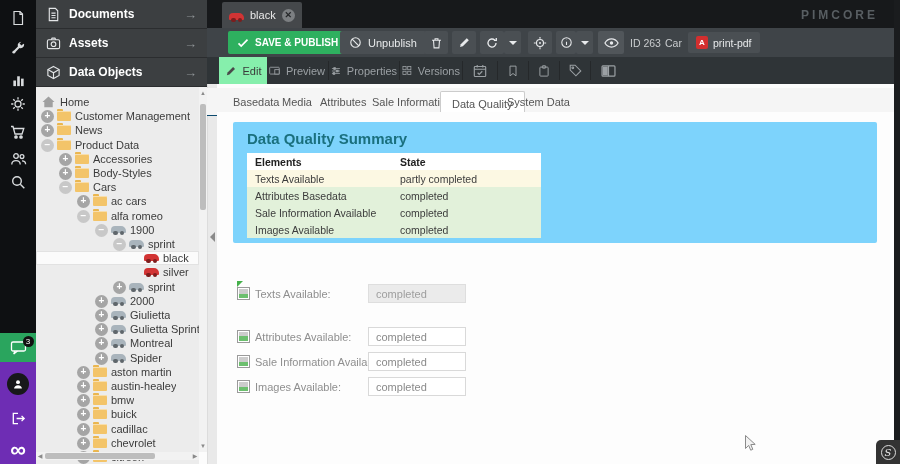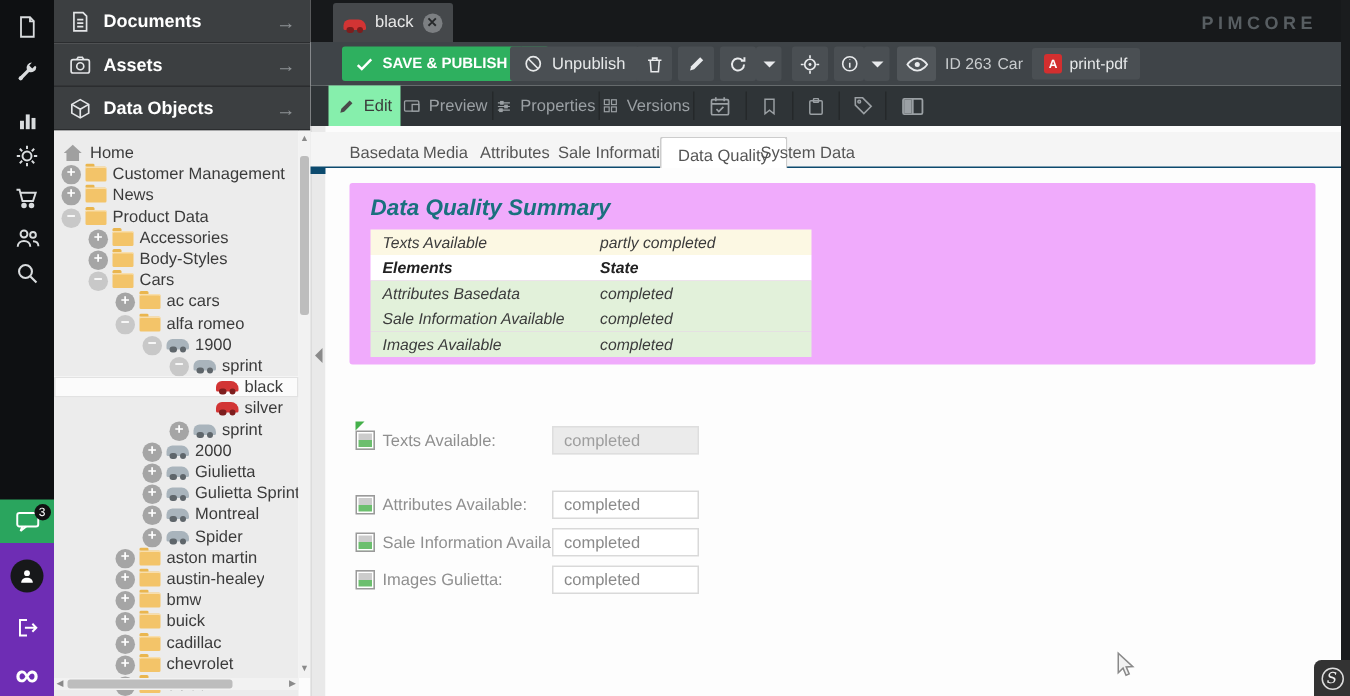--- a/index.html
+++ b/index.html
@@ -65,27 +65,27 @@
   .pdfbtn{position:absolute;left:481px;top:4px;height:21px;background:#4a4f53;border-radius:2px;display:flex;align-items:center;gap:5px;padding:0 8px;color:#e7e9ea;font-size:10.5px;}
   .pdfic{width:12px;height:13px;background:#d32f2f;border-radius:2px;color:#fff;font-size:8px;font-weight:bold;line-height:13px;text-align:center;}
 
   
   .tb2{position:absolute;left:207px;top:57px;width:687px;height:27px;background:#2f3437;}
   .rtab{position:absolute;top:0;height:27px;display:flex;align-items:center;justify-content:center;gap:6px;color:#9ba0a4;font-size:11px;}
   .rtab.active{background:#86efac;color:#3a3a3a;}
   .rsep{position:absolute;top:4px;width:1px;height:19px;background:#25282a;}
 
   
-  .subtabs{position:absolute;left:207px;top:88px;width:687px;height:28px;background:#f5f5f5;border-bottom:5px solid #0c4a6e;}
+  .subtabs{position:absolute;left:207px;top:88px;width:687px;height:28px;background:#f5f5f5;border-bottom:1px solid #0c4a6e;}
   .stab{position:absolute;top:8px;font-size:11px;color:#555;}
   .stab.active{top:3px;height:25px;background:#fff;border:1px solid #ccc;border-bottom:none;border-radius:2px 2px 0 0;display:flex;align-items:center;padding:0 11px;}
 
   
   .content{position:absolute;left:217px;top:112px;width:677px;height:352px;background:#fdfdfd;}
-  .bluepanel{position:absolute;left:233px;top:122px;width:644px;height:121px;background:#f0abfc;border-radius:2px;font-style:italic;}
+  .bluepanel{position:absolute;left:233px;top:122px;width:644px;height:121px;background:#7dd3fc;border-radius:2px;}
   .bptitle{position:absolute;left:14px;top:8px;font-size:15px;font-weight:bold;color:#1a707e;}
   .stable{position:absolute;left:14px;top:31px;width:294px;}
   .srow{display:flex;height:17px;align-items:center;font-size:10.5px;color:#3c3c3c;}
   .srow .c1{width:153px;padding-left:8px;}
   .srow .c2{flex:1;}
   .srow.hdr{background:#fff;font-weight:bold;color:#222;}
   .srow.ry{background:#fcf8e3;}
   .srow.rg{background:#e2f1da;}
 
   
@@ -531,27 +531,27 @@
     <span class="stab" style="left:165px">Sale Information</span>
     <span class="stab active" style="left:233px">Data Quality</span>
     <span class="stab" style="left:300px">System Data</span>
   </div>
 
   <div class="content"></div>
 
   <div class="bluepanel">
     <div class="bptitle">Data Quality Summary</div>
     <div class="stable">
+      <div class="srow hdr">
+        <span class="c1">Elements</span>
+        <span class="c2">State</span>
+      </div>
       <div class="srow ry">
         <span class="c1">Texts Available</span>
         <span class="c2">partly completed</span>
-      </div>
-      <div class="srow hdr">
-        <span class="c1">Elements</span>
-        <span class="c2">State</span>
       </div>
       <div class="srow rg">
         <span class="c1">Attributes Basedata</span>
         <span class="c2">completed</span>
       </div>
       <div class="srow rg">
         <span class="c1">Sale Information Available</span>
         <span class="c2">completed</span>
       </div>
       <div class="srow rg">
@@ -576,21 +576,21 @@
   <input class="fin" style="top: 327px;" readonly="" value="completed">
 
   <div class="frow" style="top:352px">
     <span class="calc"></span>
     <span>Sale Information Available:</span>
   </div>
   <input class="fin" style="top: 352px;" readonly="" value="completed">
 
   <div class="frow" style="top:377px">
     <span class="calc"></span>
-    <span>Images Gulietta:</span>
+    <span>Images Available:</span>
   </div>
   <input class="fin" style="top: 377px;" readonly="" value="completed">
 
   <div class="rightstrip"></div>
   <div class="cornerbadge">
       <span class="cbc">S</span>
     </div>
   <div class="cursor">
     <svg width="13" height="19" viewBox="0 0 13 19">
         <path d="M1.5 1.5v13l3.2-3.1 2 4.8 2.1-.9-2-4.7 4.4-.2z" fill="#f2f2f2" stroke="#8a8a8a" stroke-width="1"></path>

